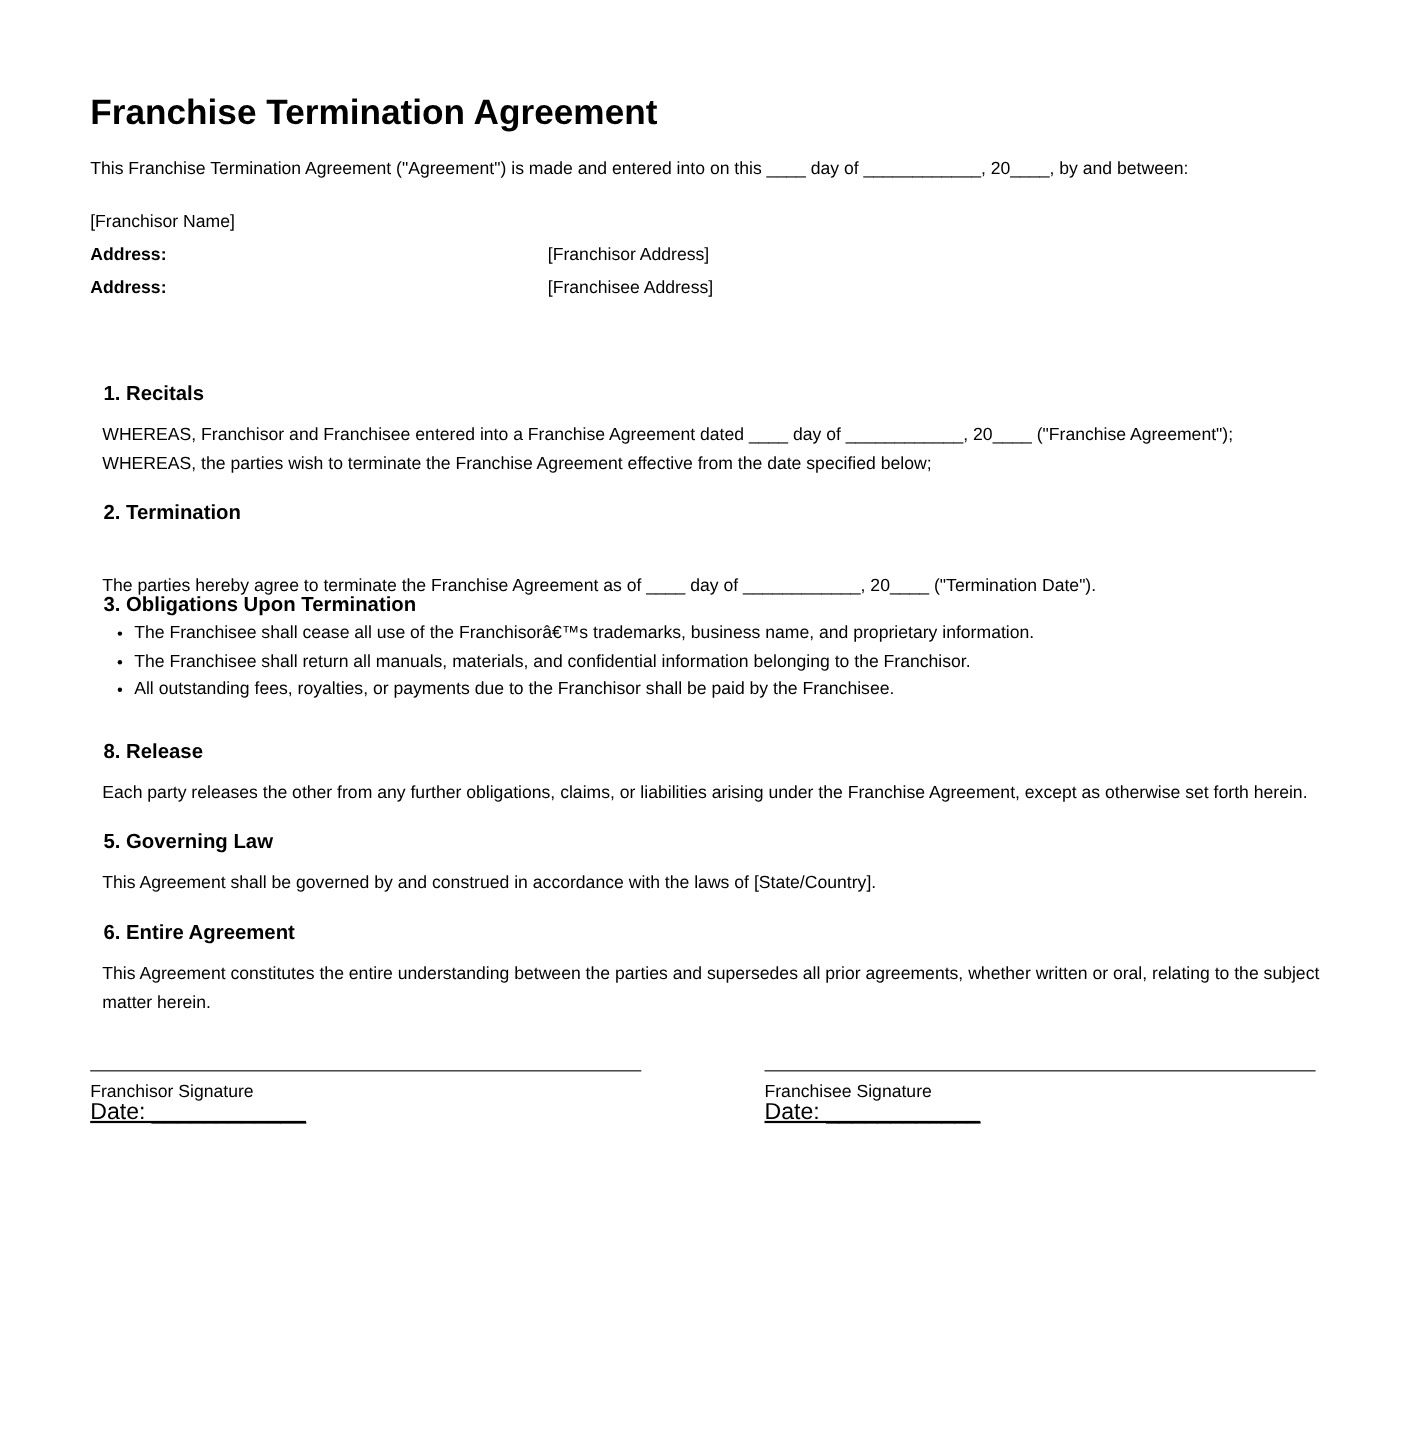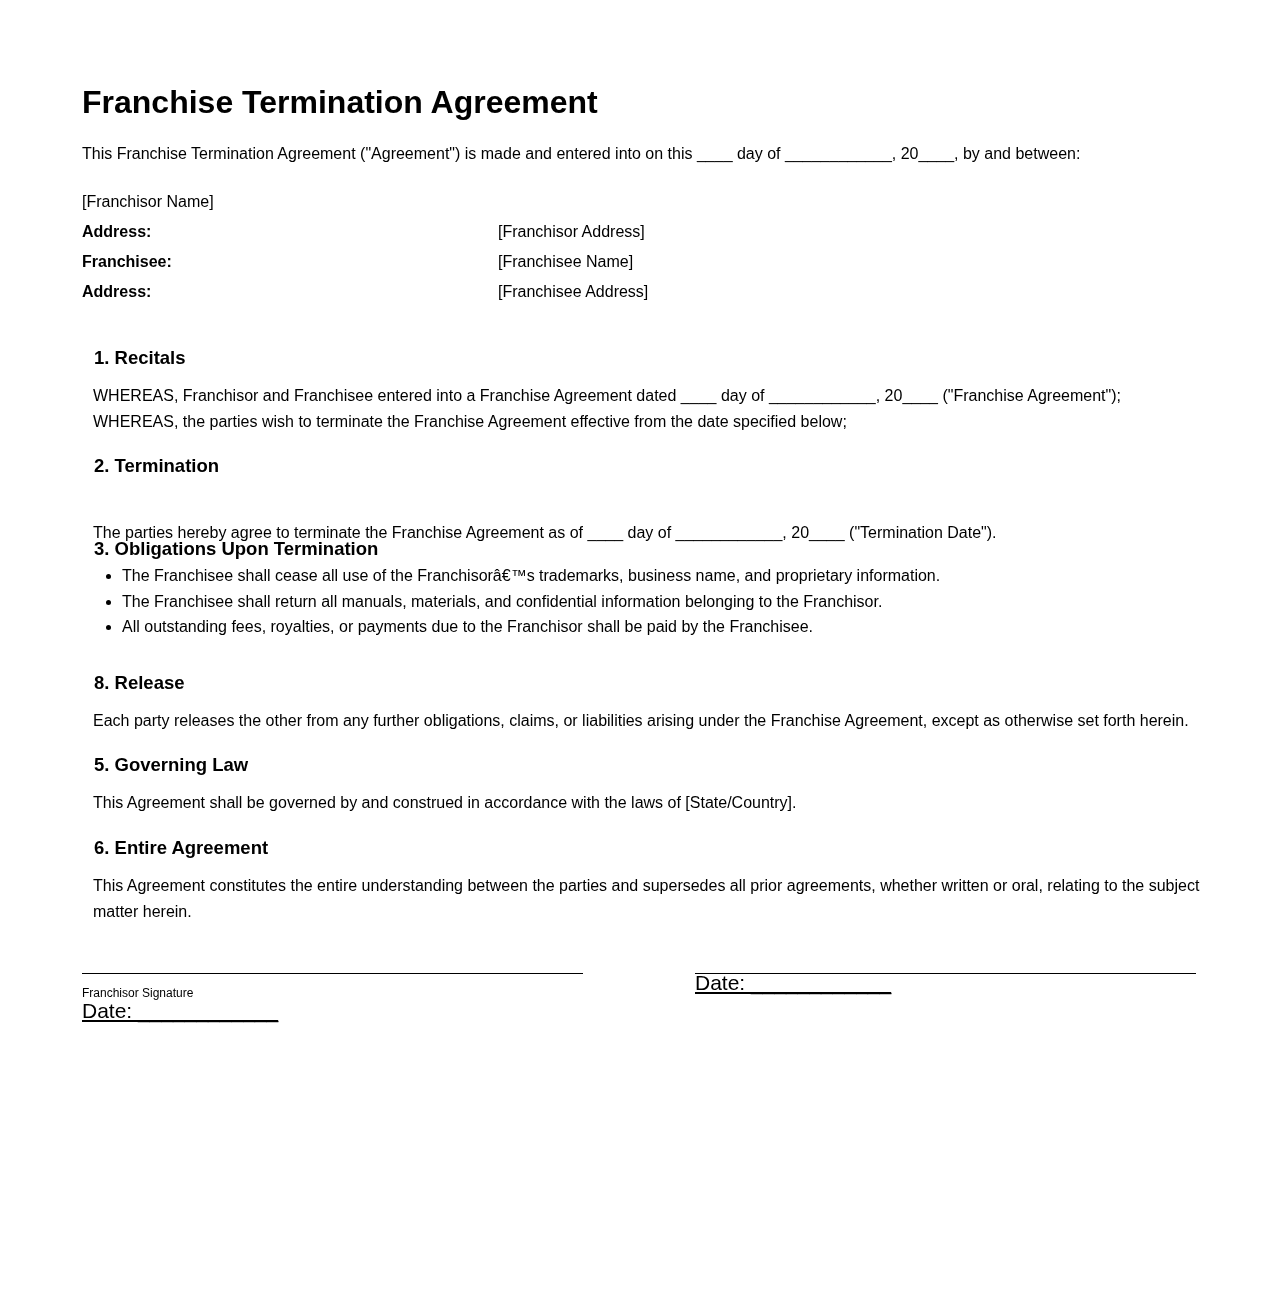--- a/index.html
+++ b/index.html
@@ -90,21 +90,21 @@
       width: 501px;
     }
     .sig-line {
       border-top: 1px solid #000000;
       height: 0;
       width: 100%;
     }
     .sig-label {
       margin-top: 10px;
       line-height: 18px;
-      font-size: 12px;
+      font-size: 16px;
     }
     .sig-date {
       line-height: 18px;
       font-size: 21px;
       text-decoration: underline;
     }
   </style>
 </head>
 <body>
 
@@ -114,24 +114,20 @@
 
   <p class="intro">This Franchise Termination Agreement ("Agreement") is made and entered into on this ____ day of ____________, 20____, by and between:</p>
 
   <div class="parties">
     <div class="party-row">
       <span class="party-value">[Franchisor Name]</span>
     </div>
     <div class="party-row">
       <span class="party-label">Address:</span>
       <span class="party-value">[Franchisor Address]</span>
-    </div>
-    <div class="party-row">
-      <span class="party-label">Franchisee:</span>
-      <span class="party-value">[Franchisee Name]</span>
     </div>
     <div class="party-row">
       <span class="party-label">Address:</span>
       <span class="party-value">[Franchisee Address]</span>
     </div>
   </div>
 
   <h2 class="section-heading" style="top:335px;">1. Recitals</h2>
   <p class="para nowrap" style="top:372px;">WHEREAS, Franchisor and Franchisee entered into a Franchise Agreement dated ____ day of ____________, 20____ ("Franchise Agreement");</p>
   <p class="para nowrap" style="top:398px;">WHEREAS, the parties wish to terminate the Franchise Agreement effective from the date specified below;</p>
@@ -155,16 +151,17 @@
   <h2 class="section-heading" style="top:825px;">6. Entire Agreement</h2>
   <p class="para" style="top:862px; width:1114px;">This Agreement constitutes the entire understanding between the parties and supersedes all prior agreements, whether written or oral, relating to the subject matter herein.</p>
 
   <div class="sig-block" style="left:0;">
     <div class="sig-line"></div>
     <div class="sig-label">Franchisor Signature</div>
     <div class="sig-date">Date: ____________</div>
   </div>
   <div class="sig-block" style="left:613px;">
     <div class="sig-line"></div>
+    <div class="sig-label">Franchisee Signature</div>
     <div class="sig-date">Date: ____________</div>
   </div>
 
 </div>
 
 </body></html>

